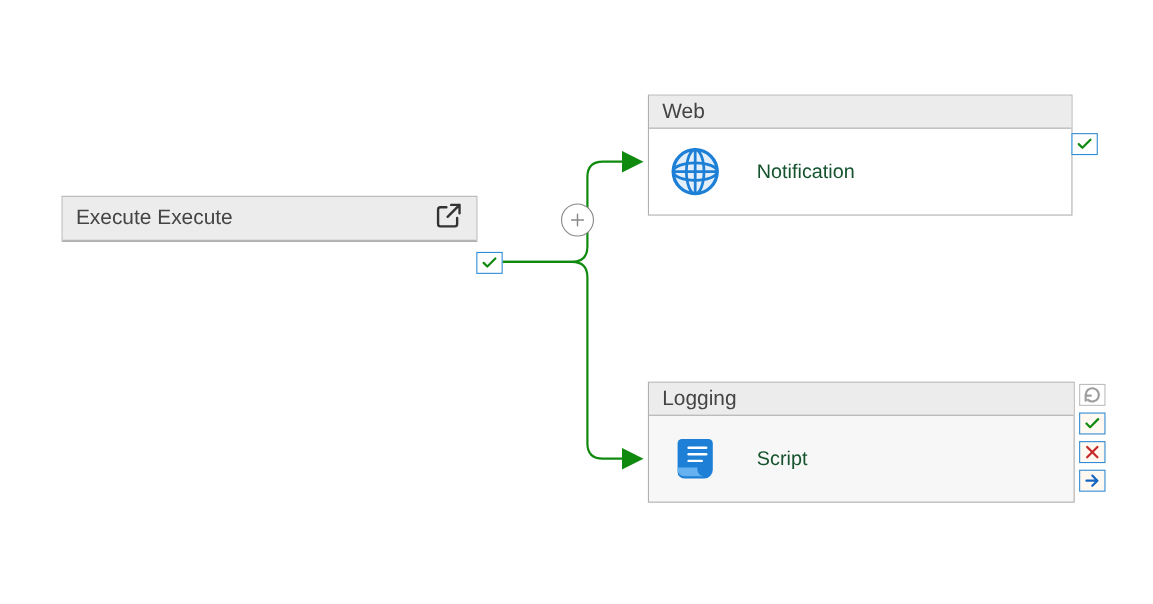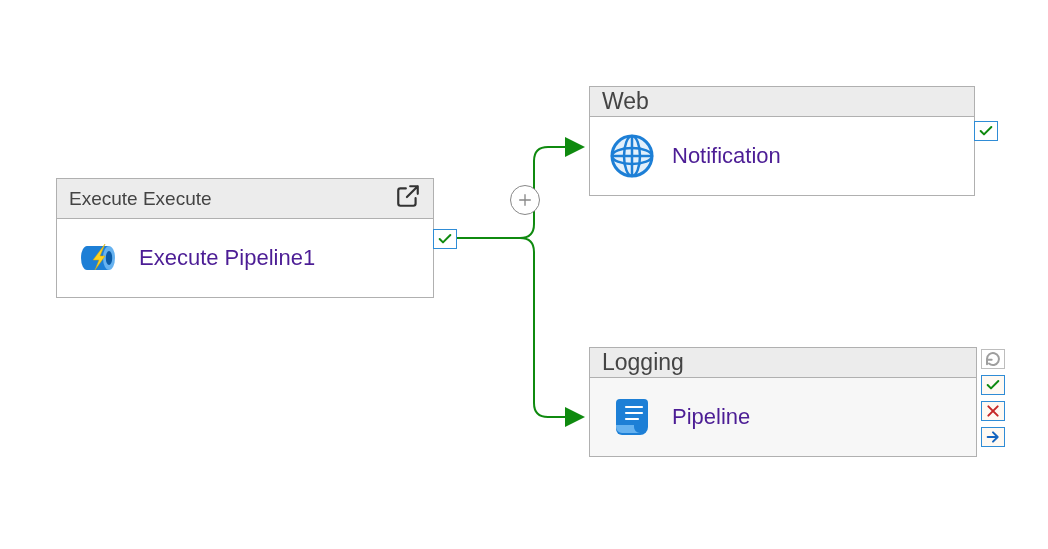--- a/index.html
+++ b/index.html
@@ -37,30 +37,30 @@
     padding: 6px 12px;
     font-size: 19px;
     color: #444;
     height: 40px;
     display: flex;
     align-items: center;
     justify-content: space-between;
   }
   .node-header.thin {
     height: 30px;
-    font-size: 23px;
+    font-size: 19px;
     padding: 4px 12px;
   }
   .node-body {
     display: flex;
     align-items: center;
-    gap: 16px;
+    gap: 32px;
     padding: 14px 18px;
-    font-size: 22px;
-    color: #4c1d95;
+    font-size: 18px;
+    color: #14532d;
     min-height: 78px;
   }
   .icon-wrap {
     width: 48px;
     height: 48px;
     display: flex;
     align-items: center;
     justify-content: center;
   }
   .open-icon svg { width: 26px; height: 26px; }
@@ -130,32 +130,20 @@
 
   <div class="node" style="left:56px; top:178px; width:378px;">
     <div class="node-header">
       <span>Execute Execute</span>
       <span class="open-icon">
         <svg viewBox="0 0 24 24">
             <path d="M14 3h7v7M21 3L11 13M19 14v5a2 2 0 0 1-2 2H5a2 2 0 0 1-2-2V7a2 2 0 0 1 2-2h5" fill="none" stroke="#333" stroke-width="2" stroke-linecap="round" stroke-linejoin="round"></path>
           </svg>
       </span>
     </div>
-    <div class="node-body">
-      <span class="icon-wrap">
-        <svg viewBox="0 0 48 48" width="48" height="48">
-          <ellipse cx="12" cy="24" rx="6" ry="12" fill="#1d7fd6"></ellipse>
-          <rect x="12" y="12" width="22" height="24" fill="#1d7fd6"></rect>
-          <ellipse cx="34" cy="24" rx="6" ry="12" fill="#66b2f0"></ellipse>
-          <ellipse cx="34" cy="24" rx="3.2" ry="7" fill="#0b5aa5"></ellipse>
-          <path d="M20 36 L30 22 L25 22 L30 10 L18 26 L24 26 Z" fill="#ffd21f" stroke="#d4a600" stroke-width="0.5"></path>
-        </svg>
-      </span>
-      <span>Execute Pipeline1</span>
-    </div>
 
     <div class="port" style="right:-24px; top:50px;">
       <svg viewBox="0 0 24 24">
           <path d="M4 12l5 5L20 6" fill="none" stroke="#0f8a0f" stroke-width="3" stroke-linecap="round" stroke-linejoin="round"></path>
         </svg>
     </div>
   </div>
 
   <div class="node" style="left:589px; top:86px; width:386px;">
     <div class="node-header thin">
@@ -187,21 +175,21 @@
     <div class="node-body">
       <span class="icon-wrap">
         <svg viewBox="0 0 48 48" width="48" height="48">
           <path d="M14 6 h22 a4 4 0 0 1 4 4 v24 a8 8 0 0 1 -8 8 h-18 a6 6 0 0 1 -6 -6 v-26 a4 4 0 0 1 4 -4 z" fill="#1d7fd6"></path>
           <path d="M8 34 a6 6 0 0 0 6 6 h18 a6 6 0 0 1 -6 -6 v-2 h-18 z" fill="#66b2f0"></path>
           <line x1="18" y1="14" x2="34" y2="14" stroke="#fff" stroke-width="2.2" stroke-linecap="round"></line>
           <line x1="18" y1="20" x2="34" y2="20" stroke="#fff" stroke-width="2.2" stroke-linecap="round"></line>
           <line x1="18" y1="26" x2="30" y2="26" stroke="#fff" stroke-width="2.2" stroke-linecap="round"></line>
         </svg>
       </span>
-      <span>Pipeline</span>
+      <span>Script</span>
     </div>
   </div>
 
   <div class="side-handles" style="left:981px; top:349px;">
     <div class="h b1" title="completion">
       <svg viewBox="0 0 24 24">
           <path d="M3 12a9 9 0 1 1 3 6.7" fill="none" stroke="#9e9e9e" stroke-width="3" stroke-linecap="round"></path>
           <path d="M3 22 L3 15 L10 15" fill="none" stroke="#9e9e9e" stroke-width="3" stroke-linecap="round" stroke-linejoin="round" transform="translate(0,-2)"></path>
         </svg>
     </div>

